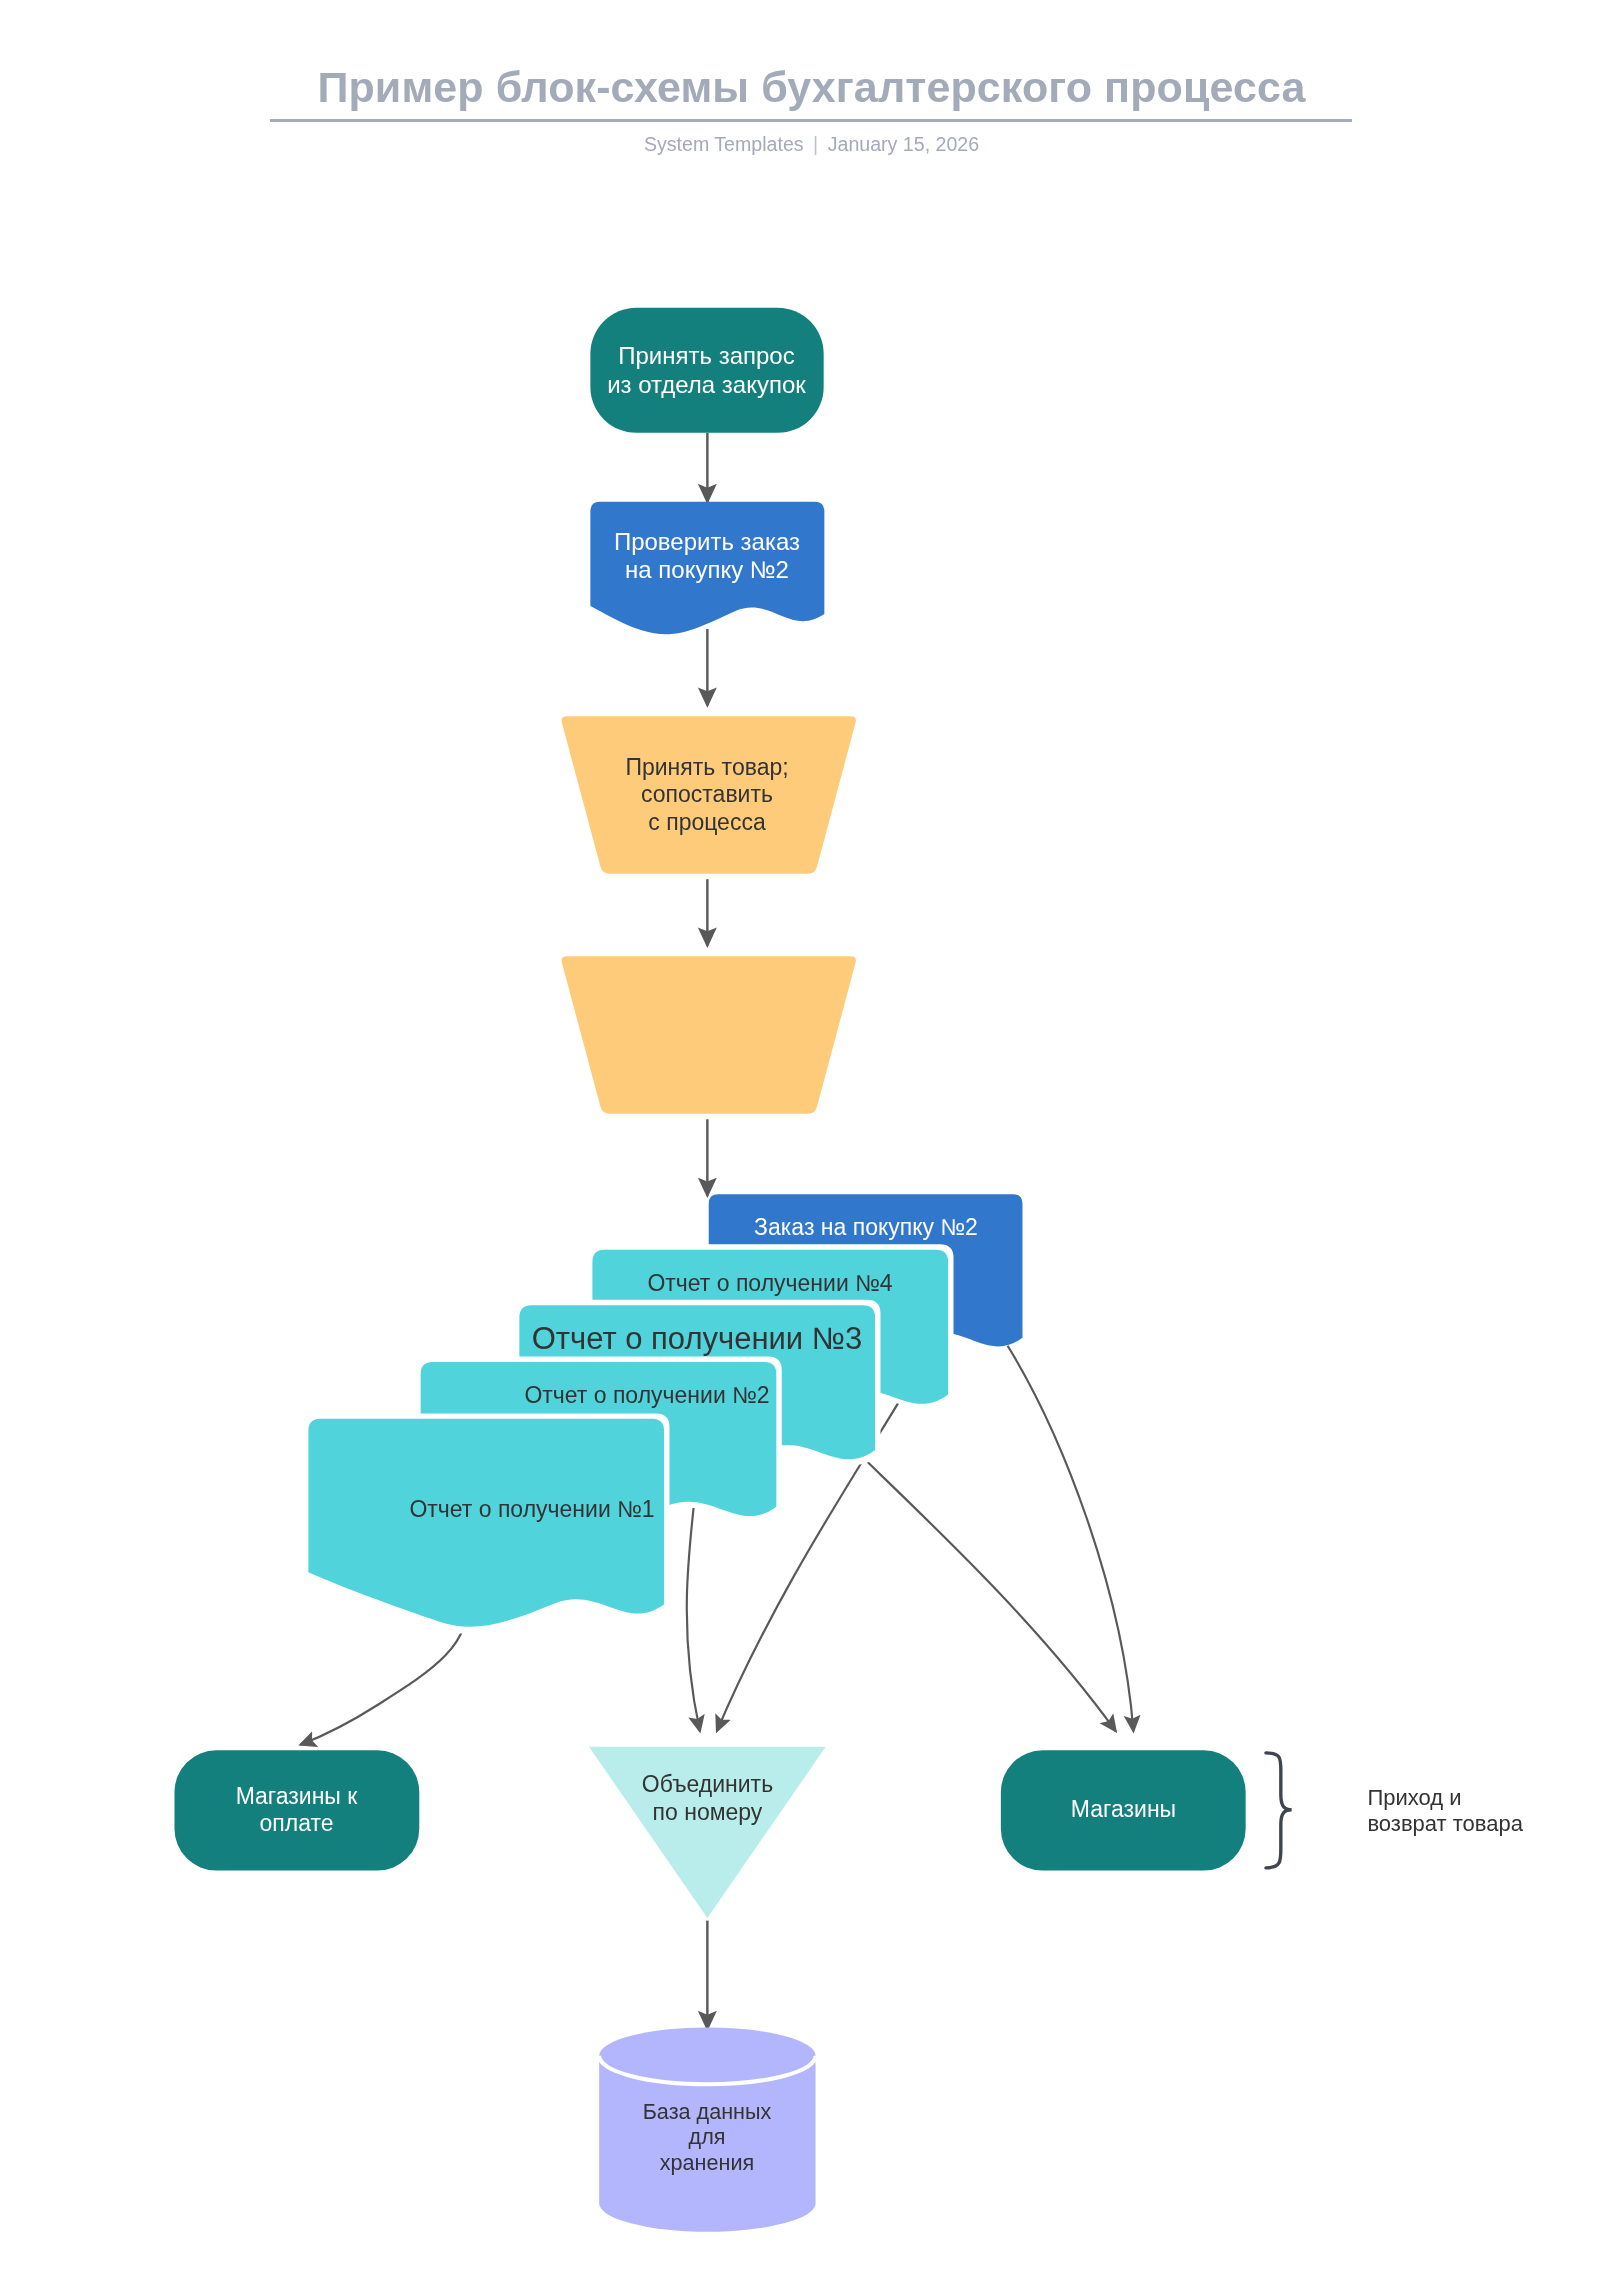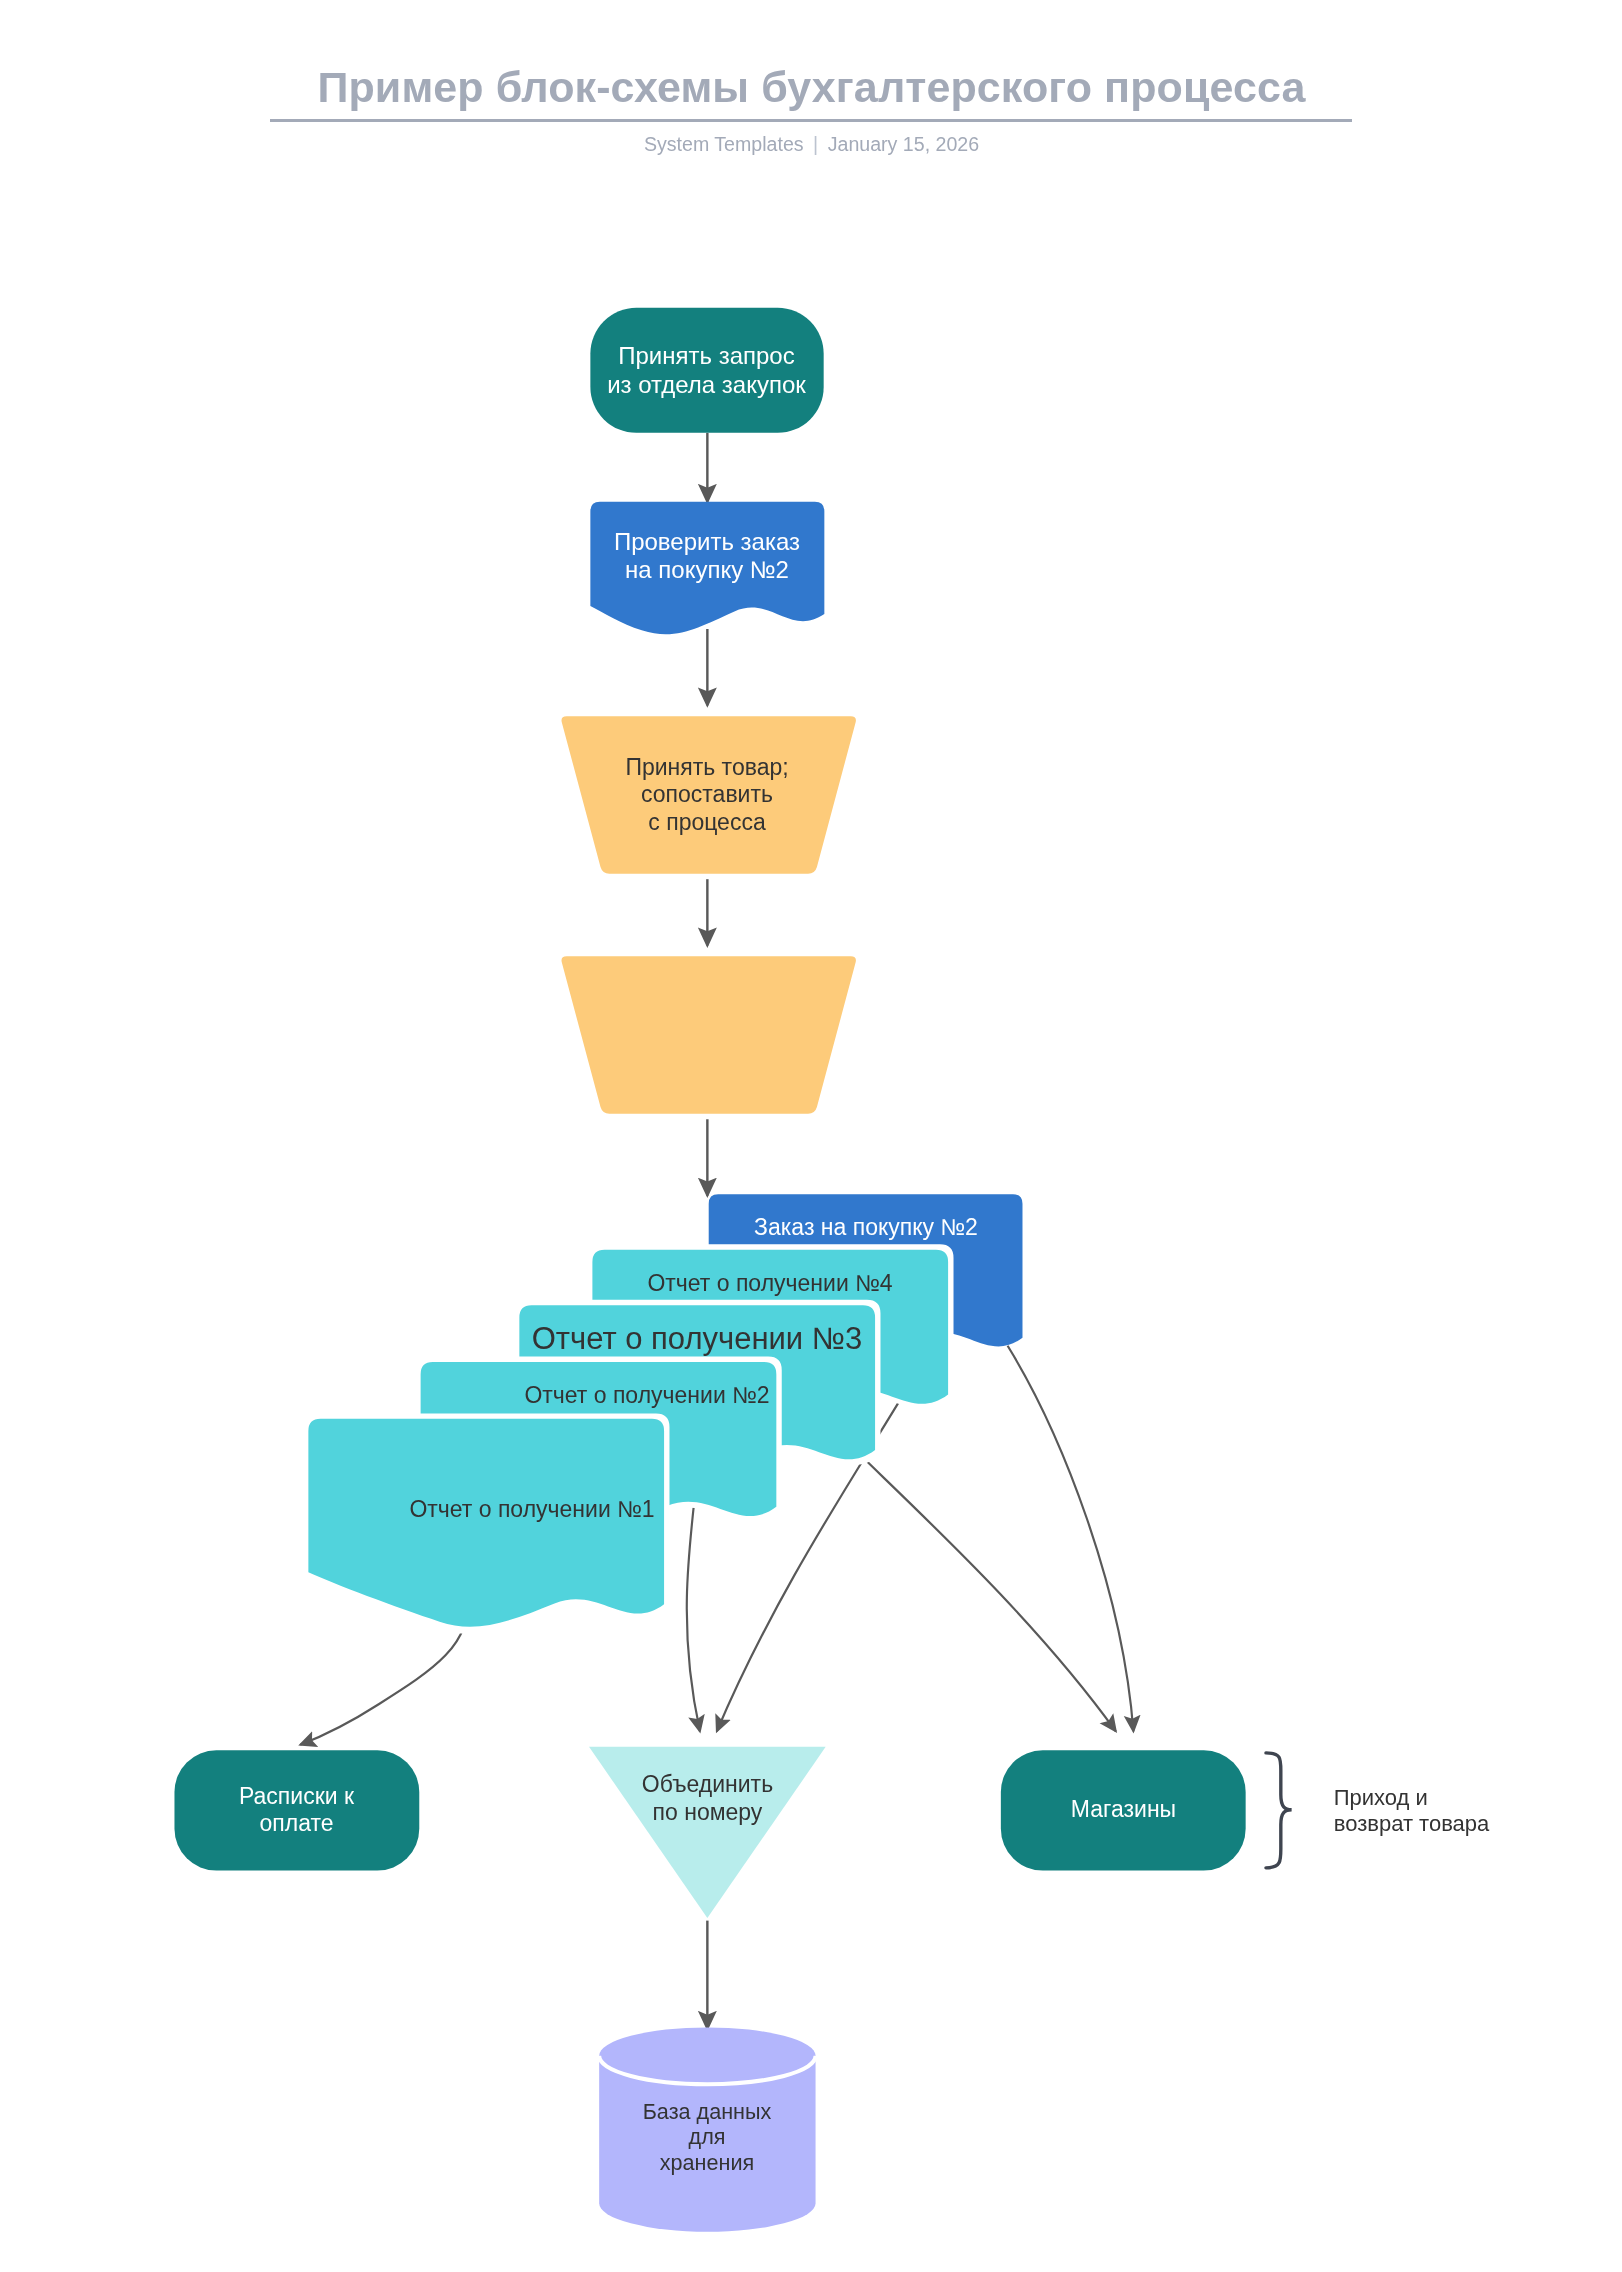--- a/index.html
+++ b/index.html
@@ -184,21 +184,21 @@
   <div class="nlabel d" style="left:421px;top:1366px;width:356px;height:60px;font-size:23px;padding-left:48px;">
     <div>Отчет о получении №2</div>
   </div>
 
   <div class="nlabel d" style="left:308px;top:1480px;width:356px;height:60px;font-size:23px;padding-left:46px;">
     <div>Отчет о получении №1</div>
   </div>
 
   <div class="nlabel w" style="left:174px;top:1750px;width:245px;height:120px;font-size:23px;">
     <div>
-      <div>Расписки к</div>
+      <div>Магазины к</div>
       <div>оплате</div>
     </div>
   </div>
 
   <div class="nlabel d" style="left:589px;top:1751px;width:237px;height:95px;font-size:23px;">
     <div>
       <div>Объединить</div>
       <div>по номеру</div>
     </div>
   </div>
@@ -209,21 +209,21 @@
 
   <div class="nlabel d" style="left:599px;top:2056px;width:216px;height:162px;font-size:21.6px;">
     <div>
       <div>База данных</div>
       <div>для</div>
       <div>хранения</div>
     </div>
   </div>
 
   <div class="nlabel d" style="left:1300px;top:1758px;width:223px;height:105px;font-size:22px;
-              justify-content:center;text-align:left;">
+              justify-content:flex-end;text-align:left;">
     <div>
       <div>Приход и</div>
       <div>возврат товара</div>
     </div>
   </div>
 
 </div>
 
 
 </body></html>

